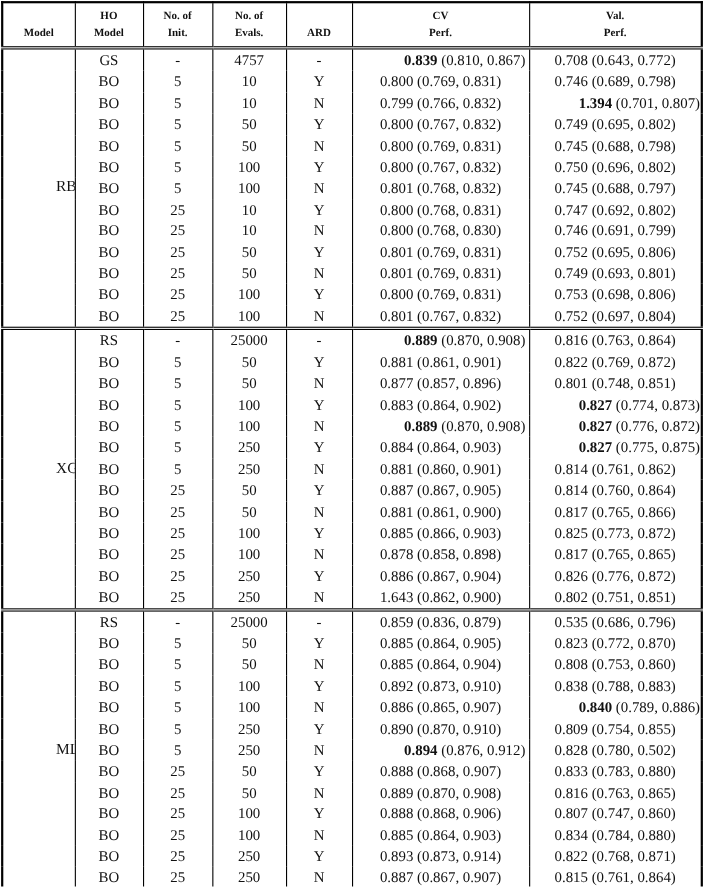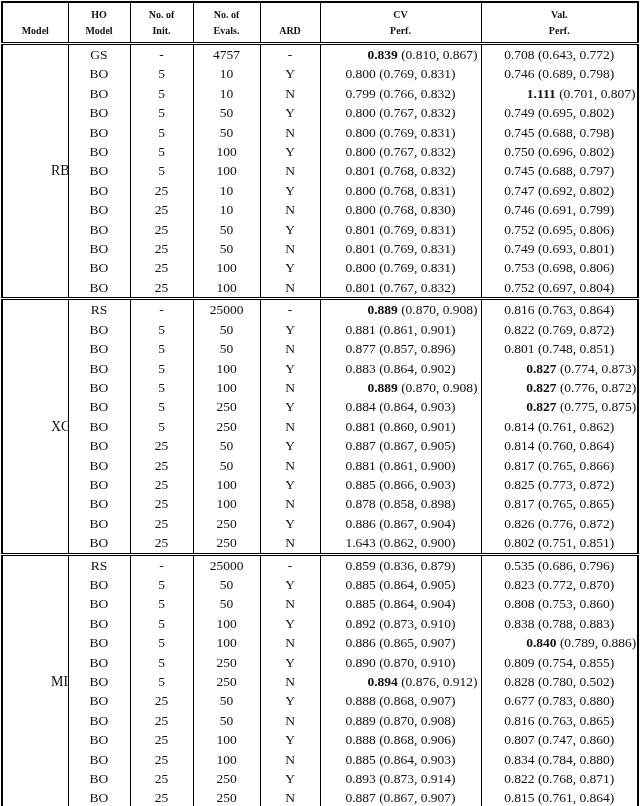--- a/index.html
+++ b/index.html
@@ -114,21 +114,21 @@
         <td>Y</td>
         <td><span>0.800</span> <span>(0.769, 0.831)</span></td>
         <td><span>0.746</span> <span>(0.689, 0.798)</span></td>
       </tr>
       <tr>
         <td>BO</td>
         <td>5</td>
         <td>10</td>
         <td>N</td>
         <td><span>0.799</span> <span>(0.766, 0.832)</span></td>
-        <td><span class="bold">1.111</span> <span>(0.701, 0.807)</span></td>
+        <td><span class="bold">1.394</span> <span>(0.701, 0.807)</span></td>
       </tr>
       <tr>
         <td>BO</td>
         <td>5</td>
         <td>50</td>
         <td>Y</td>
         <td><span>0.800</span> <span>(0.767, 0.832)</span></td>
         <td><span>0.749</span> <span>(0.695, 0.802)</span></td>
       </tr>
       <tr>
@@ -364,21 +364,21 @@
         <td>N</td>
         <td><span class="bold">0.894</span> <span>(0.876, 0.912)</span></td>
         <td><span>0.828</span> <span>(0.780, 0.502)</span></td>
       </tr>
       <tr>
         <td>BO</td>
         <td>25</td>
         <td>50</td>
         <td>Y</td>
         <td><span>0.888</span> <span>(0.868, 0.907)</span></td>
-        <td><span>0.677</span> <span>(0.783, 0.880)</span></td>
+        <td><span>0.833</span> <span>(0.783, 0.880)</span></td>
       </tr>
       <tr>
         <td>BO</td>
         <td>25</td>
         <td>50</td>
         <td>N</td>
         <td><span>0.889</span> <span>(0.870, 0.908)</span></td>
         <td><span>0.816</span> <span>(0.763, 0.865)</span></td>
       </tr>
       <tr>

